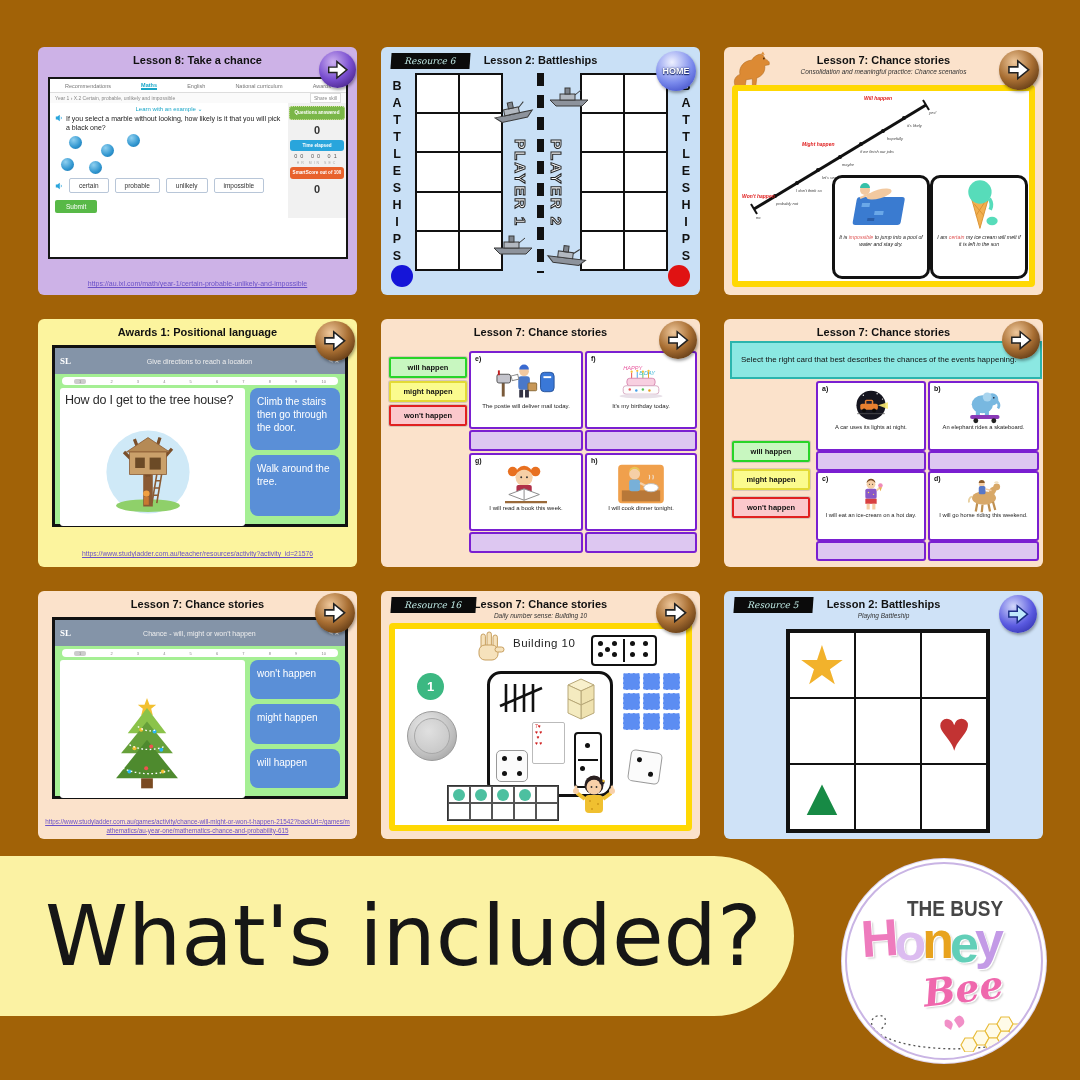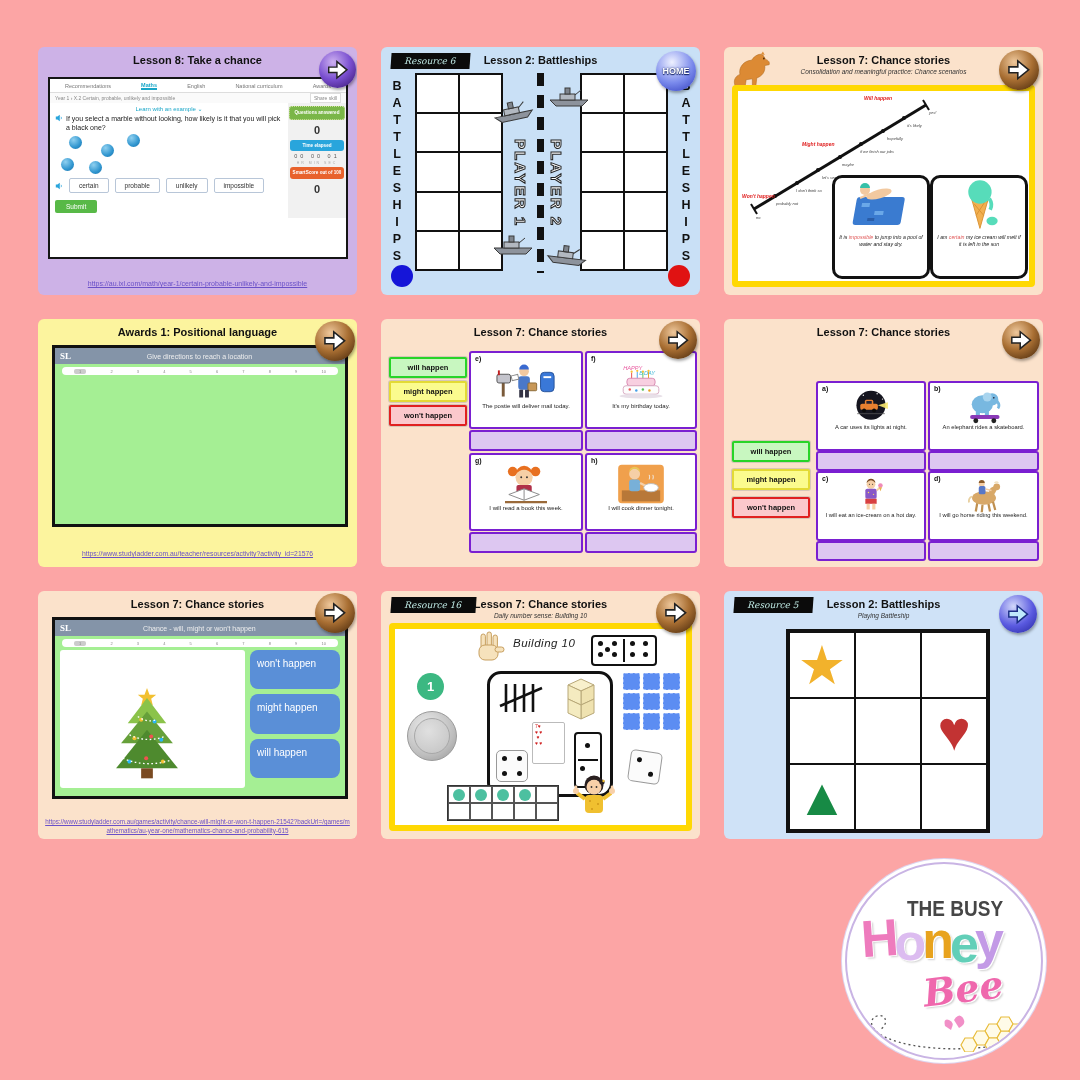--- a/index.html
+++ b/index.html
@@ -1,16 +1,16 @@
 <!DOCTYPE html>
 <html><head>
 <meta charset="utf-8">
 <style>
   html,body{margin:0;padding:0;background:#fff}
-  .canvas{position:relative;width:1080px;height:1080px;background:#fca5a5;overflow:hidden;
+  .canvas{position:relative;width:1080px;height:1080px;background:#a16207;overflow:hidden;
           font-family:"Liberation Sans",sans-serif;color:#111}
   .tile{position:absolute;width:319px;height:248px;border-radius:6px;overflow:hidden}
   #t1{left:38px;top:47px;background:#cdb2e7}
   #t2{left:381px;top:47px;background:#c9e0f6}
   #t3{left:724px;top:47px;background:#fbe2cb}
   #t4{left:38px;top:319px;background:#fcf49e}
   #t5{left:381px;top:319px;background:#fbe2cb}
   #t6{left:724px;top:319px;background:#fbe2cb}
   #t7{left:38px;top:591px;background:#fbe2cb}
   #t8{left:381px;top:591px;background:#fbe2cb}
@@ -81,21 +81,21 @@
   .slide{position:absolute;left:8px;top:38px;width:291px;height:190px;background:#fff;border:6px solid #ffd803;border-radius:4px}
   .nl{position:absolute;left:4px;top:4px;width:200px;height:132px}
   .rl{position:absolute;color:#e02020;font-weight:bold;font-size:5px;font-style:italic;white-space:nowrap}
   .sc{position:absolute;color:#444;font-style:italic;font-size:4px;white-space:nowrap}
   .scard{position:absolute;width:92px;height:98px;border:3px solid #111;border-radius:10px;background:#fff;top:84px}
   .scart{height:56px;display:flex;align-items:center;justify-content:center}
   .scap{font-size:5.2px;font-style:italic;text-align:center;padding:0 4px;color:#222;line-height:1.35}
   .redw{color:#e05858}
   
   .slframe{position:absolute;left:14px;top:26px;width:290px;height:176px;border:3px solid #111;background:#a5ef94}
-  .slhead{height:16px;background:#8494a8;display:flex;align-items:center;color:#eee;font-size:7px;padding:0 5px;}
+  .slhead{height:26px;background:#8494a8;display:flex;align-items:center;color:#eee;font-size:7px;padding:0 5px;}
   .sl-logo{font-family:"Liberation Serif",serif;font-weight:bold;color:#fff;font-size:9px}
   .sl-title{flex:1;text-align:center}
   .sl-ico{color:#fff;font-size:7px}
   .pg{margin:3px 7px;height:8px;background:#fff;border-radius:4px;display:flex;align-items:center;
       justify-content:space-around;font-size:4px;color:#888}
   .pg span:first-child{background:#ccc;border-radius:2px;padding:0 5px}
   .sl-body{display:flex;gap:5px;padding:0 5px}
   .qpanel{flex:1;background:#fff;border-radius:3px;position:relative;padding:5px;overflow:hidden}
   .slq{font-size:12.5px;color:#2a2a2a;line-height:1.25;letter-spacing:-.2px}
   .acol{width:90px;display:flex;flex-direction:column;gap:5px}
@@ -111,21 +111,21 @@
   .ch-wont{background:#fbc8cc;border:2px solid #e02020}
   .pcard{position:absolute;background:#fff;border:2.5px solid #7a1fd1;border-radius:3px}
   .pans{position:absolute;background:#ddc7f1;border:2.5px solid #7a1fd1;border-radius:3px}
   .plt{position:absolute;left:4px;top:2px;font-size:7px;font-weight:bold}
   .part{display:flex;align-items:center;justify-content:center;margin-top:8px}
   .pcap{font-size:6px;text-align:center;padding:0 3px;line-height:1.25;color:#222}
   .instr{position:absolute;left:6px;top:22px;width:290px;height:34px;background:#8be8e2;border:2.5px solid #2bb5ad;
          font-size:8px;display:flex;align-items:center;padding:0 9px;color:#111;line-height:1.3}
   
   .slide8{position:absolute;left:8px;top:32px;width:291px;height:196px;background:#fff;border:6px solid #ffd803;border-radius:4px}
-  .bld{position:absolute;left:118px;top:8px;font-size:11.5px;font-style:italic;color:#222;letter-spacing:.5px}
+  .bld{position:absolute;left:118px;top:8px;font-size:11.5px;color:#222;letter-spacing:.5px}
   .cnt1{position:absolute;left:22px;top:44px;width:27px;height:27px;background:#3cb882;color:#fff;border-radius:50%;
         display:flex;align-items:center;justify-content:center;font-size:13px;font-weight:bold}
   .coin{position:absolute;left:12px;top:82px;width:48px;height:48px;border-radius:50%;
         background:radial-gradient(circle at 38% 32%,#ececec,#bebebe 62%,#969696);border:1px solid #9a9a9a;
         display:flex;align-items:center;justify-content:center}
   .coin::after{content:"";width:34px;height:34px;border-radius:50%;border:1px solid #a8a8a8;
         background:radial-gradient(circle at 40% 35%,#e0e0e0,#c2c2c2)}
   .cbox{position:absolute;left:92px;top:42px;width:120px;height:120px;border:3px solid #111;border-radius:14px;background:#fff}
   .die{position:absolute;background:#fbfbfb;border:1.5px solid #999;border-radius:5px}
   .pd{position:absolute;width:5px;height:5px;background:#111;border-radius:50%}
@@ -382,20 +382,41 @@
           <span>3</span>
         <span>4</span>
           <span>5</span>
           <span>6</span>
         <span>7</span>
           <span>8</span>
           <span>9</span>
         <span>10</span>
       </div>
       <div class="sl-body">
+        <div class="qpanel" style="height:128px">
+          <div class="slq">How do I get to the tree house?</div>
+          <svg style="position:absolute;left:34px;top:40px" width="108" height="88" viewBox="0 0 110 110">
+            <circle cx="55" cy="55" r="52" fill="#cfe9f7"></circle>
+            <ellipse cx="55" cy="97" rx="40" ry="8" fill="#8fd06a"></ellipse>
+            <path d="M49 98 L49 58 L61 58 L61 98 z" fill="#8a5a33"></path>
+            <path d="M55 60 L25 30 M55 60 L85 26 M55 58 L70 12 M55 58 L38 14" stroke="#7a4f2a" stroke-width="4" fill="none"></path>
+            <polygon points="28,30 55,12 82,30" fill="#b58a55" stroke="#8a5a33"></polygon>
+            <rect x="32" y="30" width="46" height="28" fill="#caa06a" stroke="#8a5a33"></rect>
+            <rect x="39" y="37" width="12" height="13" fill="#6b4a26"></rect>
+            <rect x="57" y="37" width="14" height="15" fill="#6b4a26"></rect>
+            <path d="M66 58 L60 94 M72 58 L66 94" stroke="#8a5a33" stroke-width="2"></path>
+            <path d="M64 66 h7 M62 75 h7 M61 84 h7" stroke="#8a5a33" stroke-width="2"></path>
+            <circle cx="53" cy="82" r="4" fill="#f0a040"></circle>
+              <rect x="50" y="86" width="6" height="10" fill="#c87830"></rect>
+          </svg>
+        </div>
+        <div class="acol" style="height:128px">
+          <div class="acard">Climb the stairs then go through the door.</div>
+          <div class="acard">Walk around the tree.</div>
+        </div>
       </div>
     </div>
     <div class="lnk" style="bottom:10px;font-size:6.8px">https://www.studyladder.com.au/teacher/resources/activity?activity_id=21576</div>
   </div>
 
   <div class="tile" id="t5">
     <div class="ttl">Lesson 7: Chance stories</div>
     <div class="sphere sp-brown" style="right:3px;top:2px;width:38px;height:38px">
       <svg class="arr" viewBox="0 0 26 26">
           <path d="M3 10h9V4l11 9-11 9v-6H3z"></path>
@@ -491,20 +512,21 @@
     <div class="pans" style="left:204px;top:213px;width:108px;height:17px"></div>
   </div>
 
   <div class="tile" id="t6">
     <div class="ttl">Lesson 7: Chance stories</div>
     <div class="sphere sp-brown" style="right:3px;top:2px;width:38px;height:38px">
       <svg class="arr" viewBox="0 0 26 26">
           <path d="M3 10h9V4l11 9-11 9v-6H3z"></path>
         </svg>
     </div>
+    <div class="instr">Select the right card that best describes the chances of the events happening.</div>
     <div class="chip ch-will" style="top:122px">will happen</div>
     <div class="chip ch-might" style="top:150px">might happen</div>
     <div class="chip ch-wont" style="top:178px">won't happen</div>
 
     <div class="pcard" style="left:92px;top:62px;width:106px;height:66px">
       <span class="plt">a)</span>
       <div class="part" style="height:36px;margin-top:5px">
         <svg width="46" height="36" viewBox="0 0 60 44">
           <circle cx="30" cy="21" r="19" fill="#15151f"></circle>
           <circle cx="20" cy="8" r="0.9" fill="#fff"></circle>
@@ -782,20 +804,23 @@
           <span class="shp" style="font-size:56px;color:#c23333">♥</span>
         </div>
       <div>
           <span class="shp" style="font-size:52px;color:#178a45">▲</span>
         </div>
       <div></div>
         <div></div>
     </div>
   </div>
 
+  <div class="banner">
+    <div class="banner-text">What's included?</div>
+  </div>
 
   <div class="logo">
     <div class="l-top">THE BUSY</div>
     <div class="honey">
       <span class="hH">H</span><span class="hO">o</span><span class="hN">n</span><span class="hE">e</span><span class="hY">y</span>
     </div>
     <div class="bee">Bee</div>
     <svg style="position:absolute;left:8px;bottom:6px" width="178" height="66" viewBox="0 0 178 66">
       <path d="M150 58 C110 66 60 64 32 52 C16 45 12 34 22 30 C32 27 34 40 24 44" fill="none" stroke="#555" stroke-width="1.3" stroke-dasharray="2 3"></path>
       <path d="M96 44 q4 -8 -2 -10 q-6 -2 -4 6" fill="#ee7bbd" opacity="0.85"></path>

